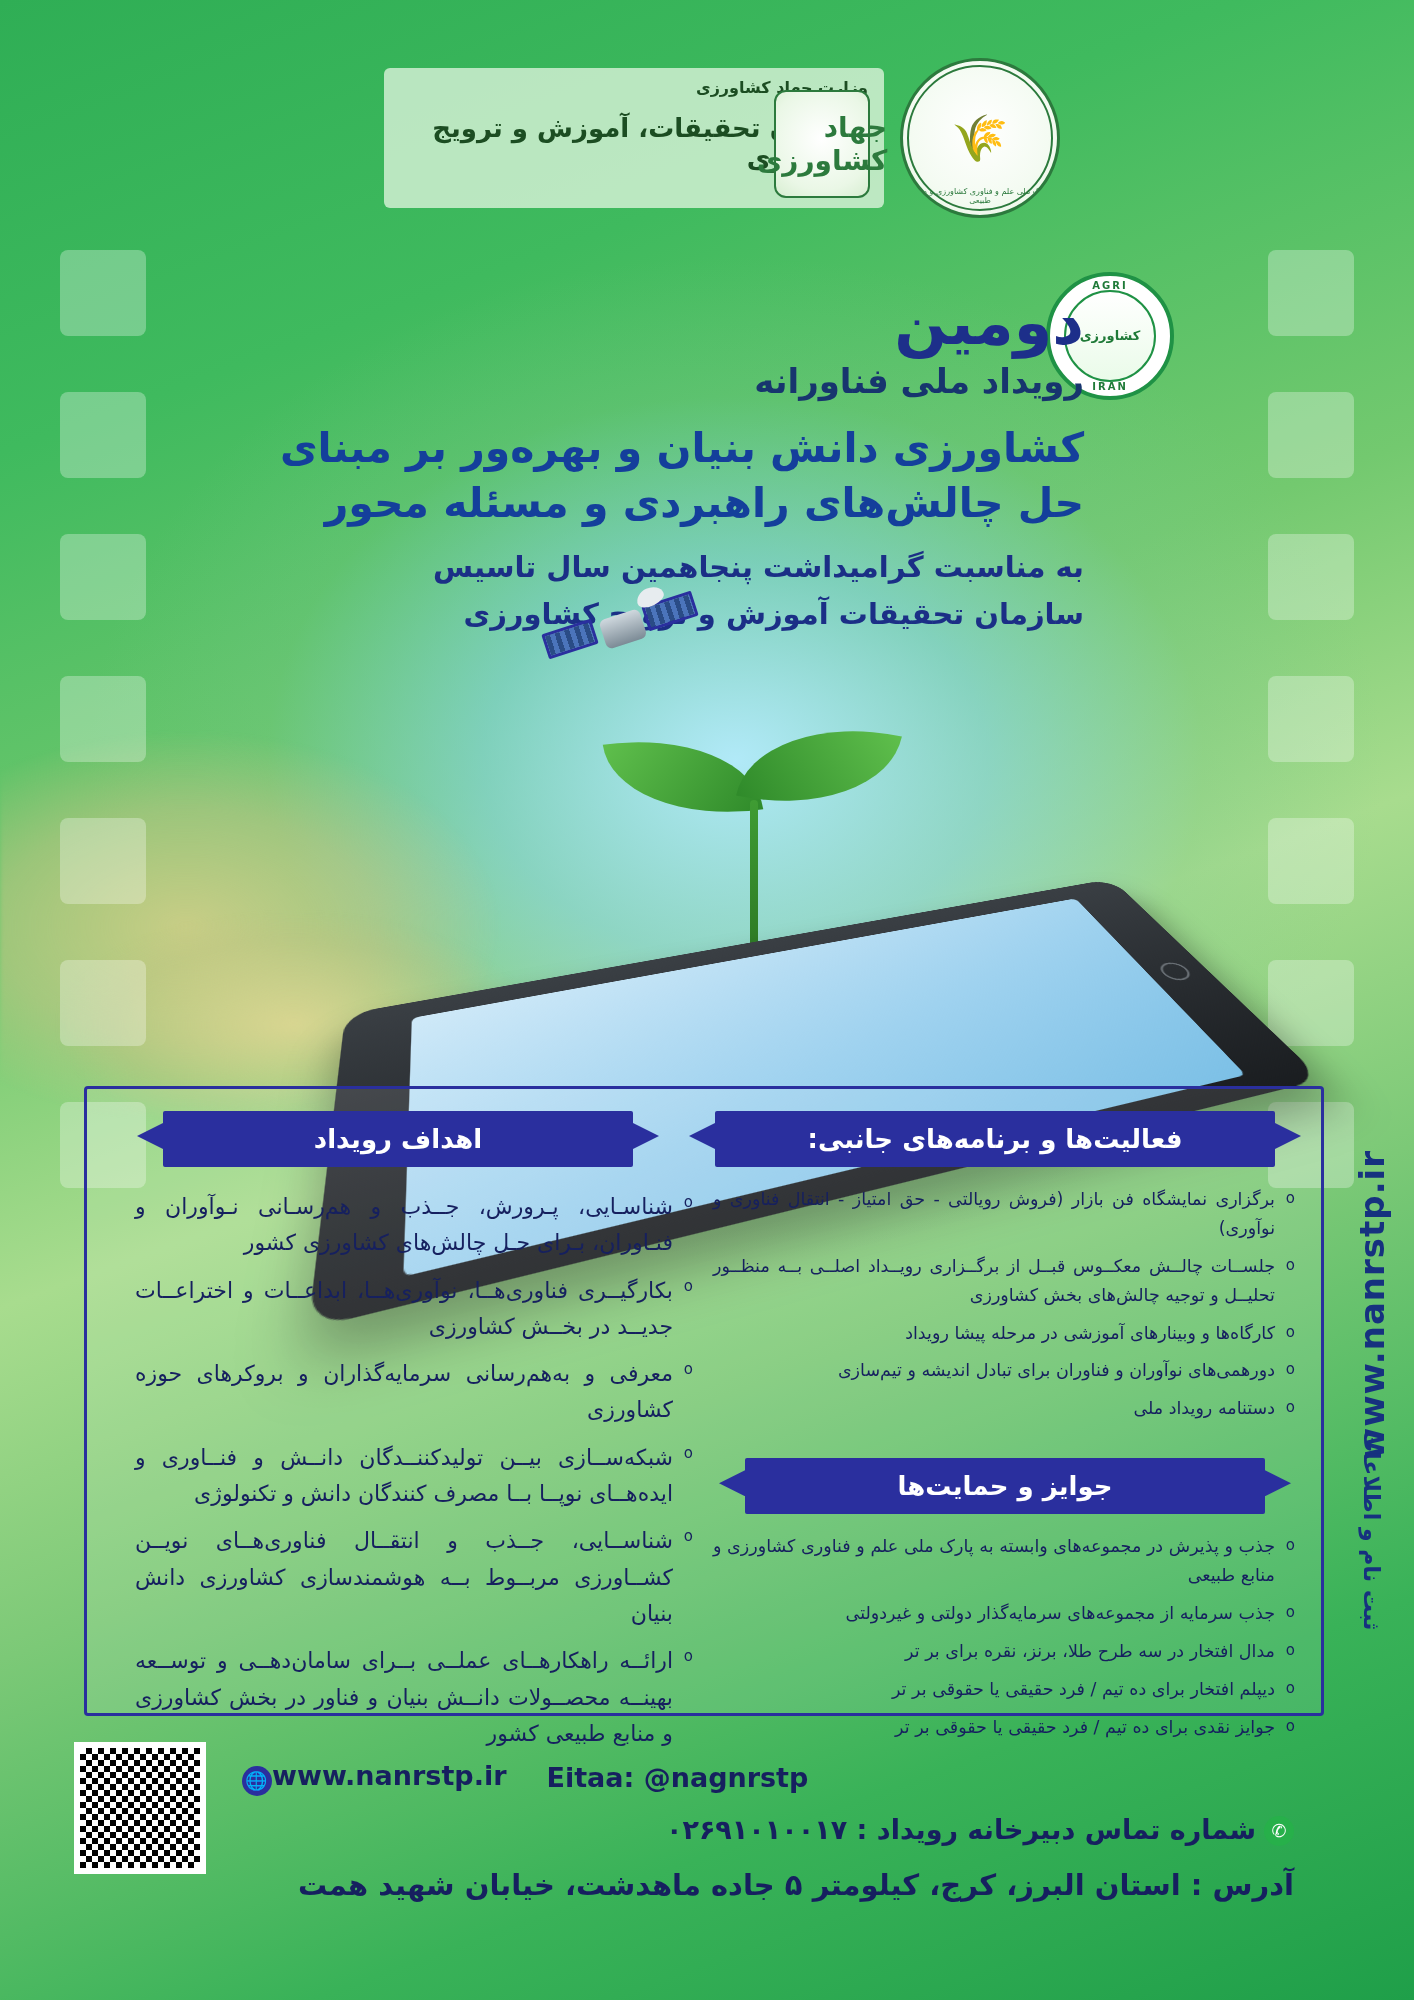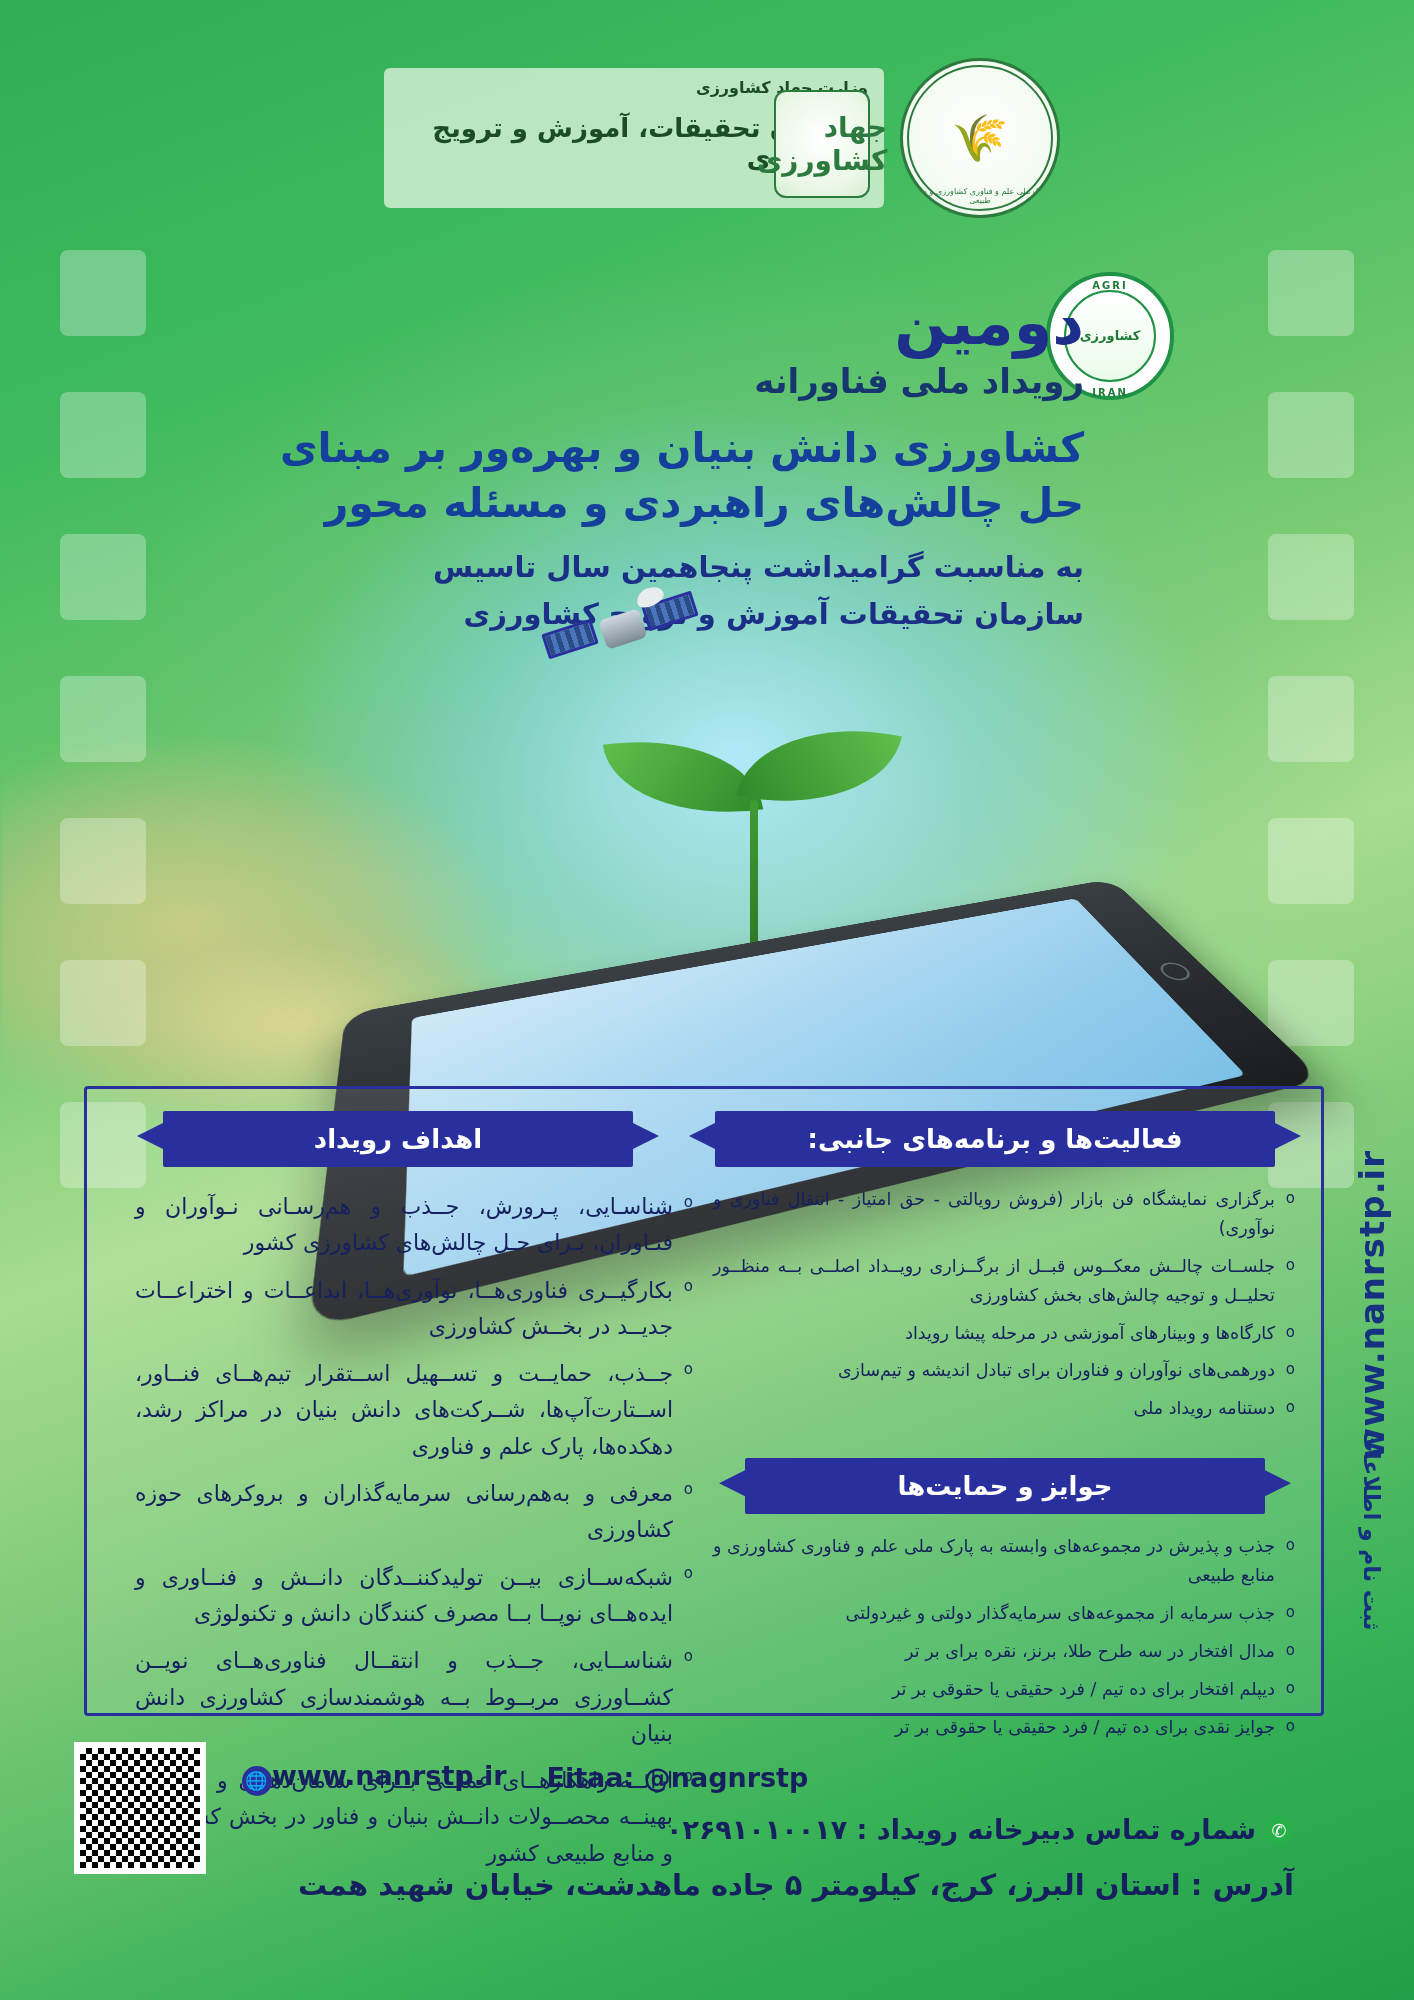--- a/index.html
+++ b/index.html
@@ -113,21 +113,21 @@
     font-size: 13px; color:#1f7a38; font-weight:bold; text-align:center; line-height:1.1;
   }
   .agri-logo .arc {
     position:absolute; inset:-2px; border-radius:50%;
     font-size: 10px; color:#1f7a38;
   }
   .agri-logo .arc span {
     position:absolute; left:0; right:0; text-align:center; font-weight:bold; letter-spacing:2px;
   }
   .agri-logo .arc .top { top: 6px; }
-  .agri-logo .arc .bottom { bottom: 0; margin-top: 9px; }
+  .agri-logo .arc .bottom { bottom: 6px; margin-top: 9px; }
 
   
   .satellite { position: absolute; left: 540px; top: 580px; width: 160px; height: 110px; }
   .satellite .body {
     position:absolute; left: 62px; top: 34px; width: 42px; height: 30px; border-radius: 6px;
     background: linear-gradient(180deg,#cfd8de,#7c8b96);
     transform: rotate(-18deg);
   }
   .satellite .panel {
     position:absolute; width: 52px; height: 26px; border-radius: 2px;
@@ -360,21 +360,20 @@
         <li>جوایز نقدی برای ده تیم / فرد حقیقی یا حقوقی بر تر</li>
       </ul>
     </div>
 
     <div class="col col-left">
       <div class="ribbon r-goals">اهداف رویداد</div>
       <div class="goals-wrap">
         <ul class="items">
           <li>شناسـایی، پـرورش، جــذب و هم‌رسـانی نـوآوران و فنـاوران، بـرای حـل چالش‌های کشاورزی کشور</li>
           <li>بکارگیــری فناوری‌هــا، نوآوری‌هــا، ابداعــات و اختراعــات جدیــد در بخــش کشاورزی</li>
-          <li>جــذب، حمایــت و تســهیل اســتقرار تیم‌هــای فنــاور، اســتارت‌آپ‌ها، شــرکت‌های دانش بنیان در مراکز رشد، دهکده‌ها، پارک علم و فناوری</li>
           <li>معرفی و به‌هم‌رسانی سرمایه‌گذاران و بروکرهای حوزه کشاورزی</li>
           <li>شبکه‌ســازی بیــن تولیدکننــدگان دانــش و فنــاوری و ایده‌هــای نوپــا بــا مصرف کنندگان دانش و تکنولوژی</li>
           <li>شناســایی، جــذب و انتقــال فناوری‌هــای نویــن کشــاورزی مربــوط بــه هوشمندسازی کشاورزی دانش بنیان</li>
           <li>ارائــه راهکارهــای عملــی بــرای سامان‌دهــی و توســعه بهینــه محصــولات دانــش بنیان و فناور در بخش کشاورزی و منابع طبیعی کشور</li>
         </ul>
       </div>
     </div>
   </div>
 
   <div class="qr"></div>

